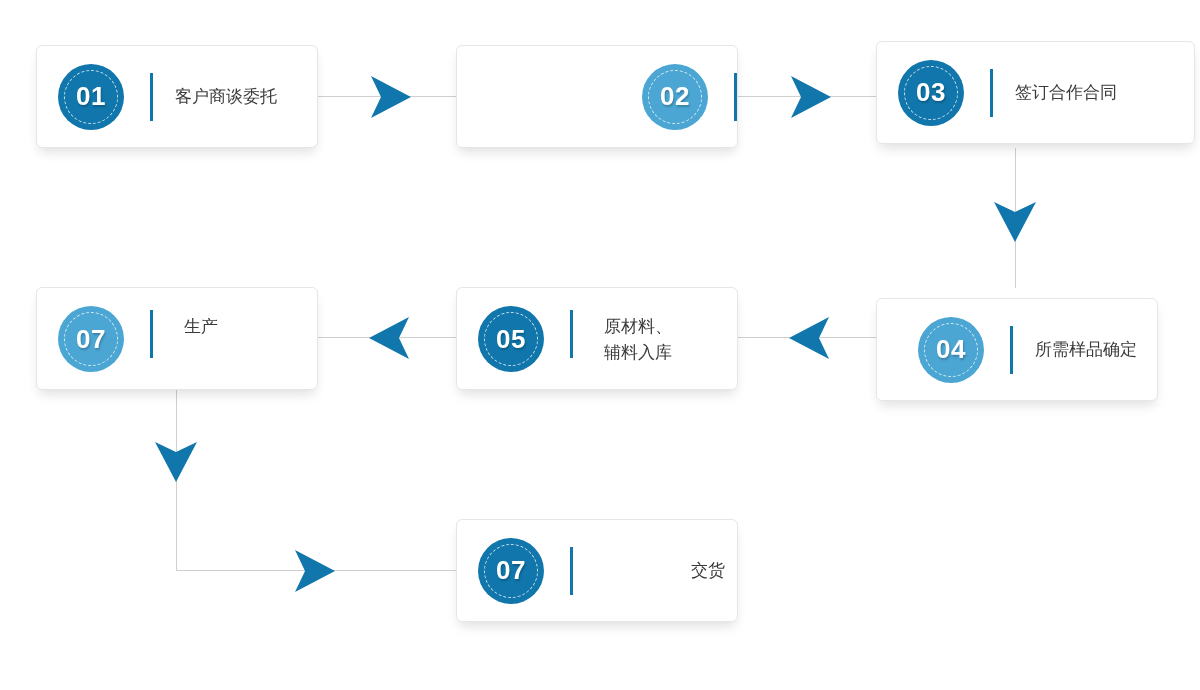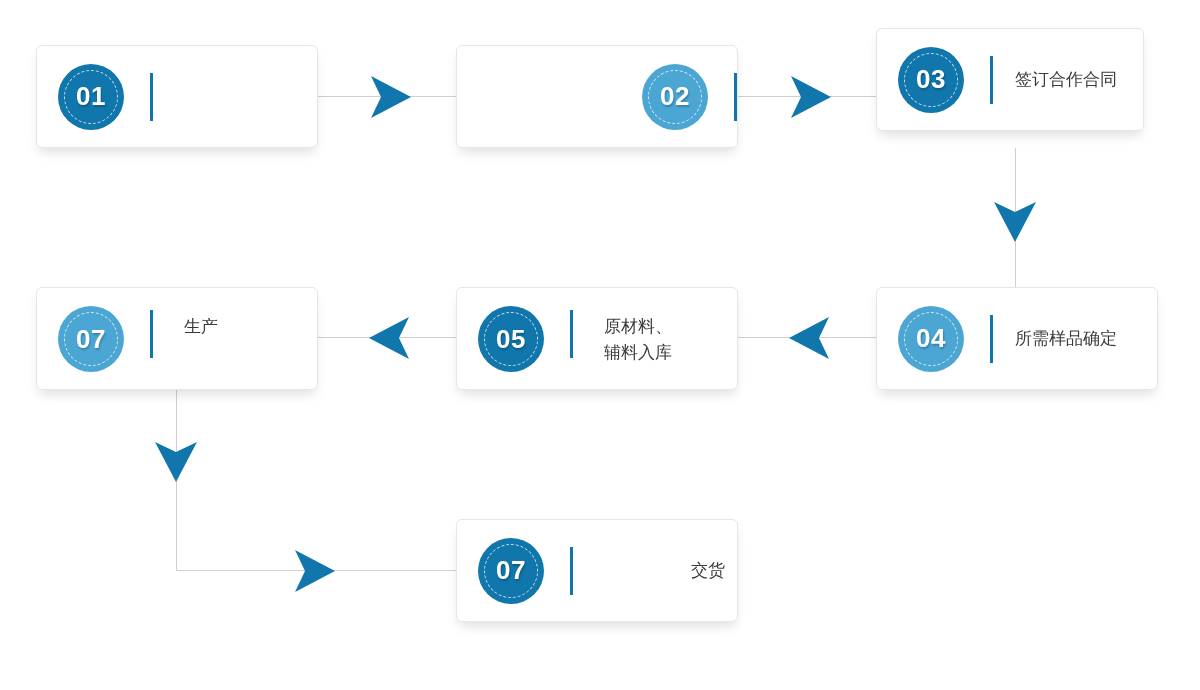--- a/index.html
+++ b/index.html
@@ -159,40 +159,41 @@
       <path d="M2 0 L42 21 L2 42 L12 21 Z" fill="#1076ab"></path>
     </svg>
   </div>
 
   <div class="card" style="left:36px; top:45px; width:282px; height:103px;">
     <div class="badge dark">
       <div class="ring"></div>
       <span class="num">01</span>
     </div>
     <div class="divider"></div>
+    <div class="label">客户商谈委托</div>
   </div>
 
   <div class="card" style="left:456px; top:45px; width:282px; height:103px;justify-content:flex-end;">
     <div class="badge light">
       <div class="ring"></div>
       <span class="num">02</span>
     </div>
     <div class="divider"></div>
   </div>
 
-  <div class="card" style="left:876px; top:28px; width:268px; height:103px;justify-content:center;">
+  <div class="card" style="left:876px; top:41px; width:319px; height:103px;justify-content:center;">
     <div class="badge dark">
       <div class="ring"></div>
       <span class="num">03</span>
     </div>
     <div class="divider"></div>
     <div class="label">签订合作合同</div>
   </div>
 
-  <div class="card" style="left:876px; top:287px; width:282px; height:103px;">
+  <div class="card" style="left:876px; top:298px; width:282px; height:103px;padding-left:20px;">
     <div class="badge light">
       <div class="ring"></div>
       <span class="num">04</span>
     </div>
     <div class="divider"></div>
     <div class="label">所需样品确定</div>
   </div>
 
   <div class="card align-top" style="left:456px; top:287px; width:282px; height:103px;">
     <div class="badge dark">

